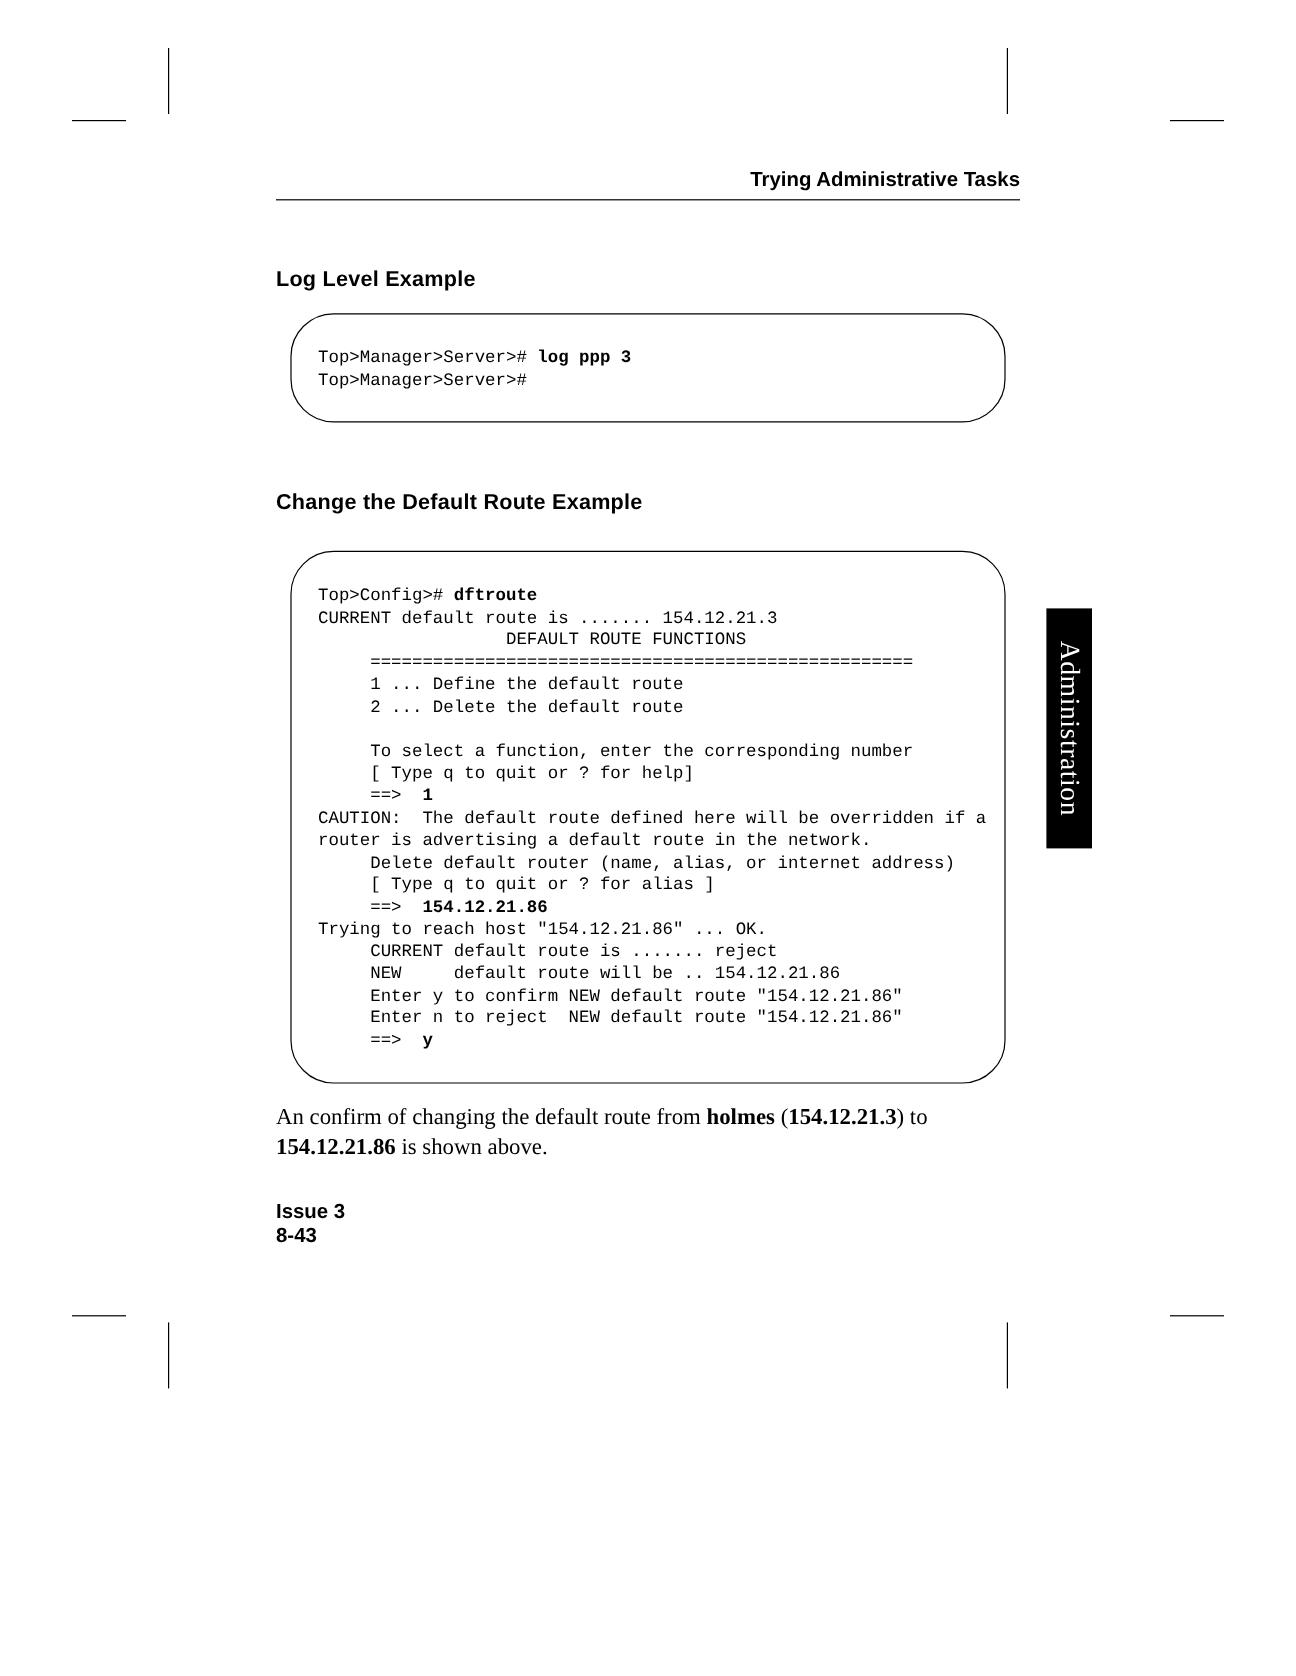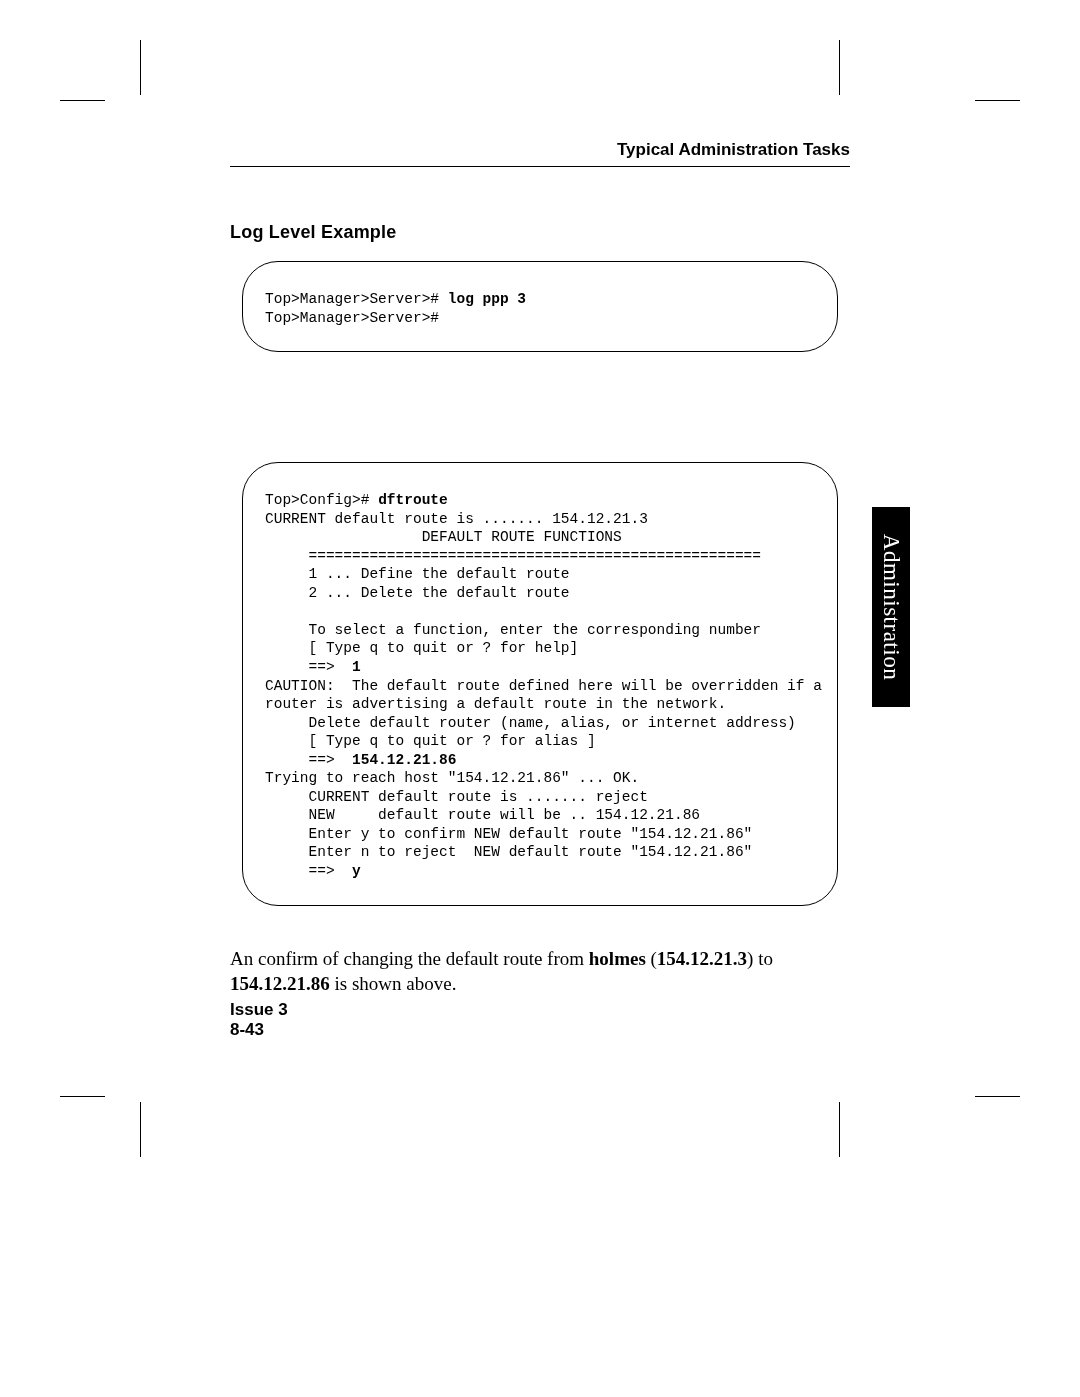--- a/index.html
+++ b/index.html
@@ -67,21 +67,21 @@
     font-size: 19px;
     margin: 0 0 20px 0;
     line-height: 1.35;
   }
   p.body .b { font-weight: bold; }
 
   .terminal {
     border: 1.6px solid #000;
     border-radius: 36px;
     padding: 28px 22px 24px 22px;
-    margin: 10px 12px 40px 12px;
+    margin: 10px 12px 16px 12px;
   }
   .terminal pre {
     font-family: "Courier New", Courier, monospace;
     font-size: 14.5px;
     line-height: 1.28;
     margin: 0;
     white-space: pre;
   }
   .terminal pre .b { font-weight: bold; }
 
@@ -136,31 +136,32 @@
   <div class="crop-h bot-right"></div>
   <div class="crop-v bot-left"></div>
   <div class="crop-v bot-right"></div>
 
   <div class="side-tab">
     <span>Administration</span>
   </div>
 
   <div class="content">
 
-    <div class="running-head">Typical Administration Tasks</div>
+    <div class="running-head">Trying Administrative Tasks</div>
 
     <h2 class="section">Log Level Example</h2>
 
     <div class="terminal">
 <pre><span>Top&gt;Manager&gt;Server&gt;# </span><span class="b">log ppp 3</span>
 <span>Top&gt;Manager&gt;Server&gt;#</span></pre>
     </div>
 
     <div class="section-gap"></div>
 
+    <h2 class="section">Change the Default Route Example</h2>
 
     <div class="terminal" style="margin-top:30px;">
 <pre><span>Top&gt;Config&gt;# </span><span class="b">dftroute</span>
 <span>CURRENT default route is ....... 154.12.21.3</span>
 <span>                  DEFAULT ROUTE FUNCTIONS</span>
 <span>     ====================================================</span>
 <span>     1 ... Define the default route</span>
 <span>     2 ... Delete the default route</span>
 <span></span>
 <span>     To select a function, enter the corresponding number</span>

